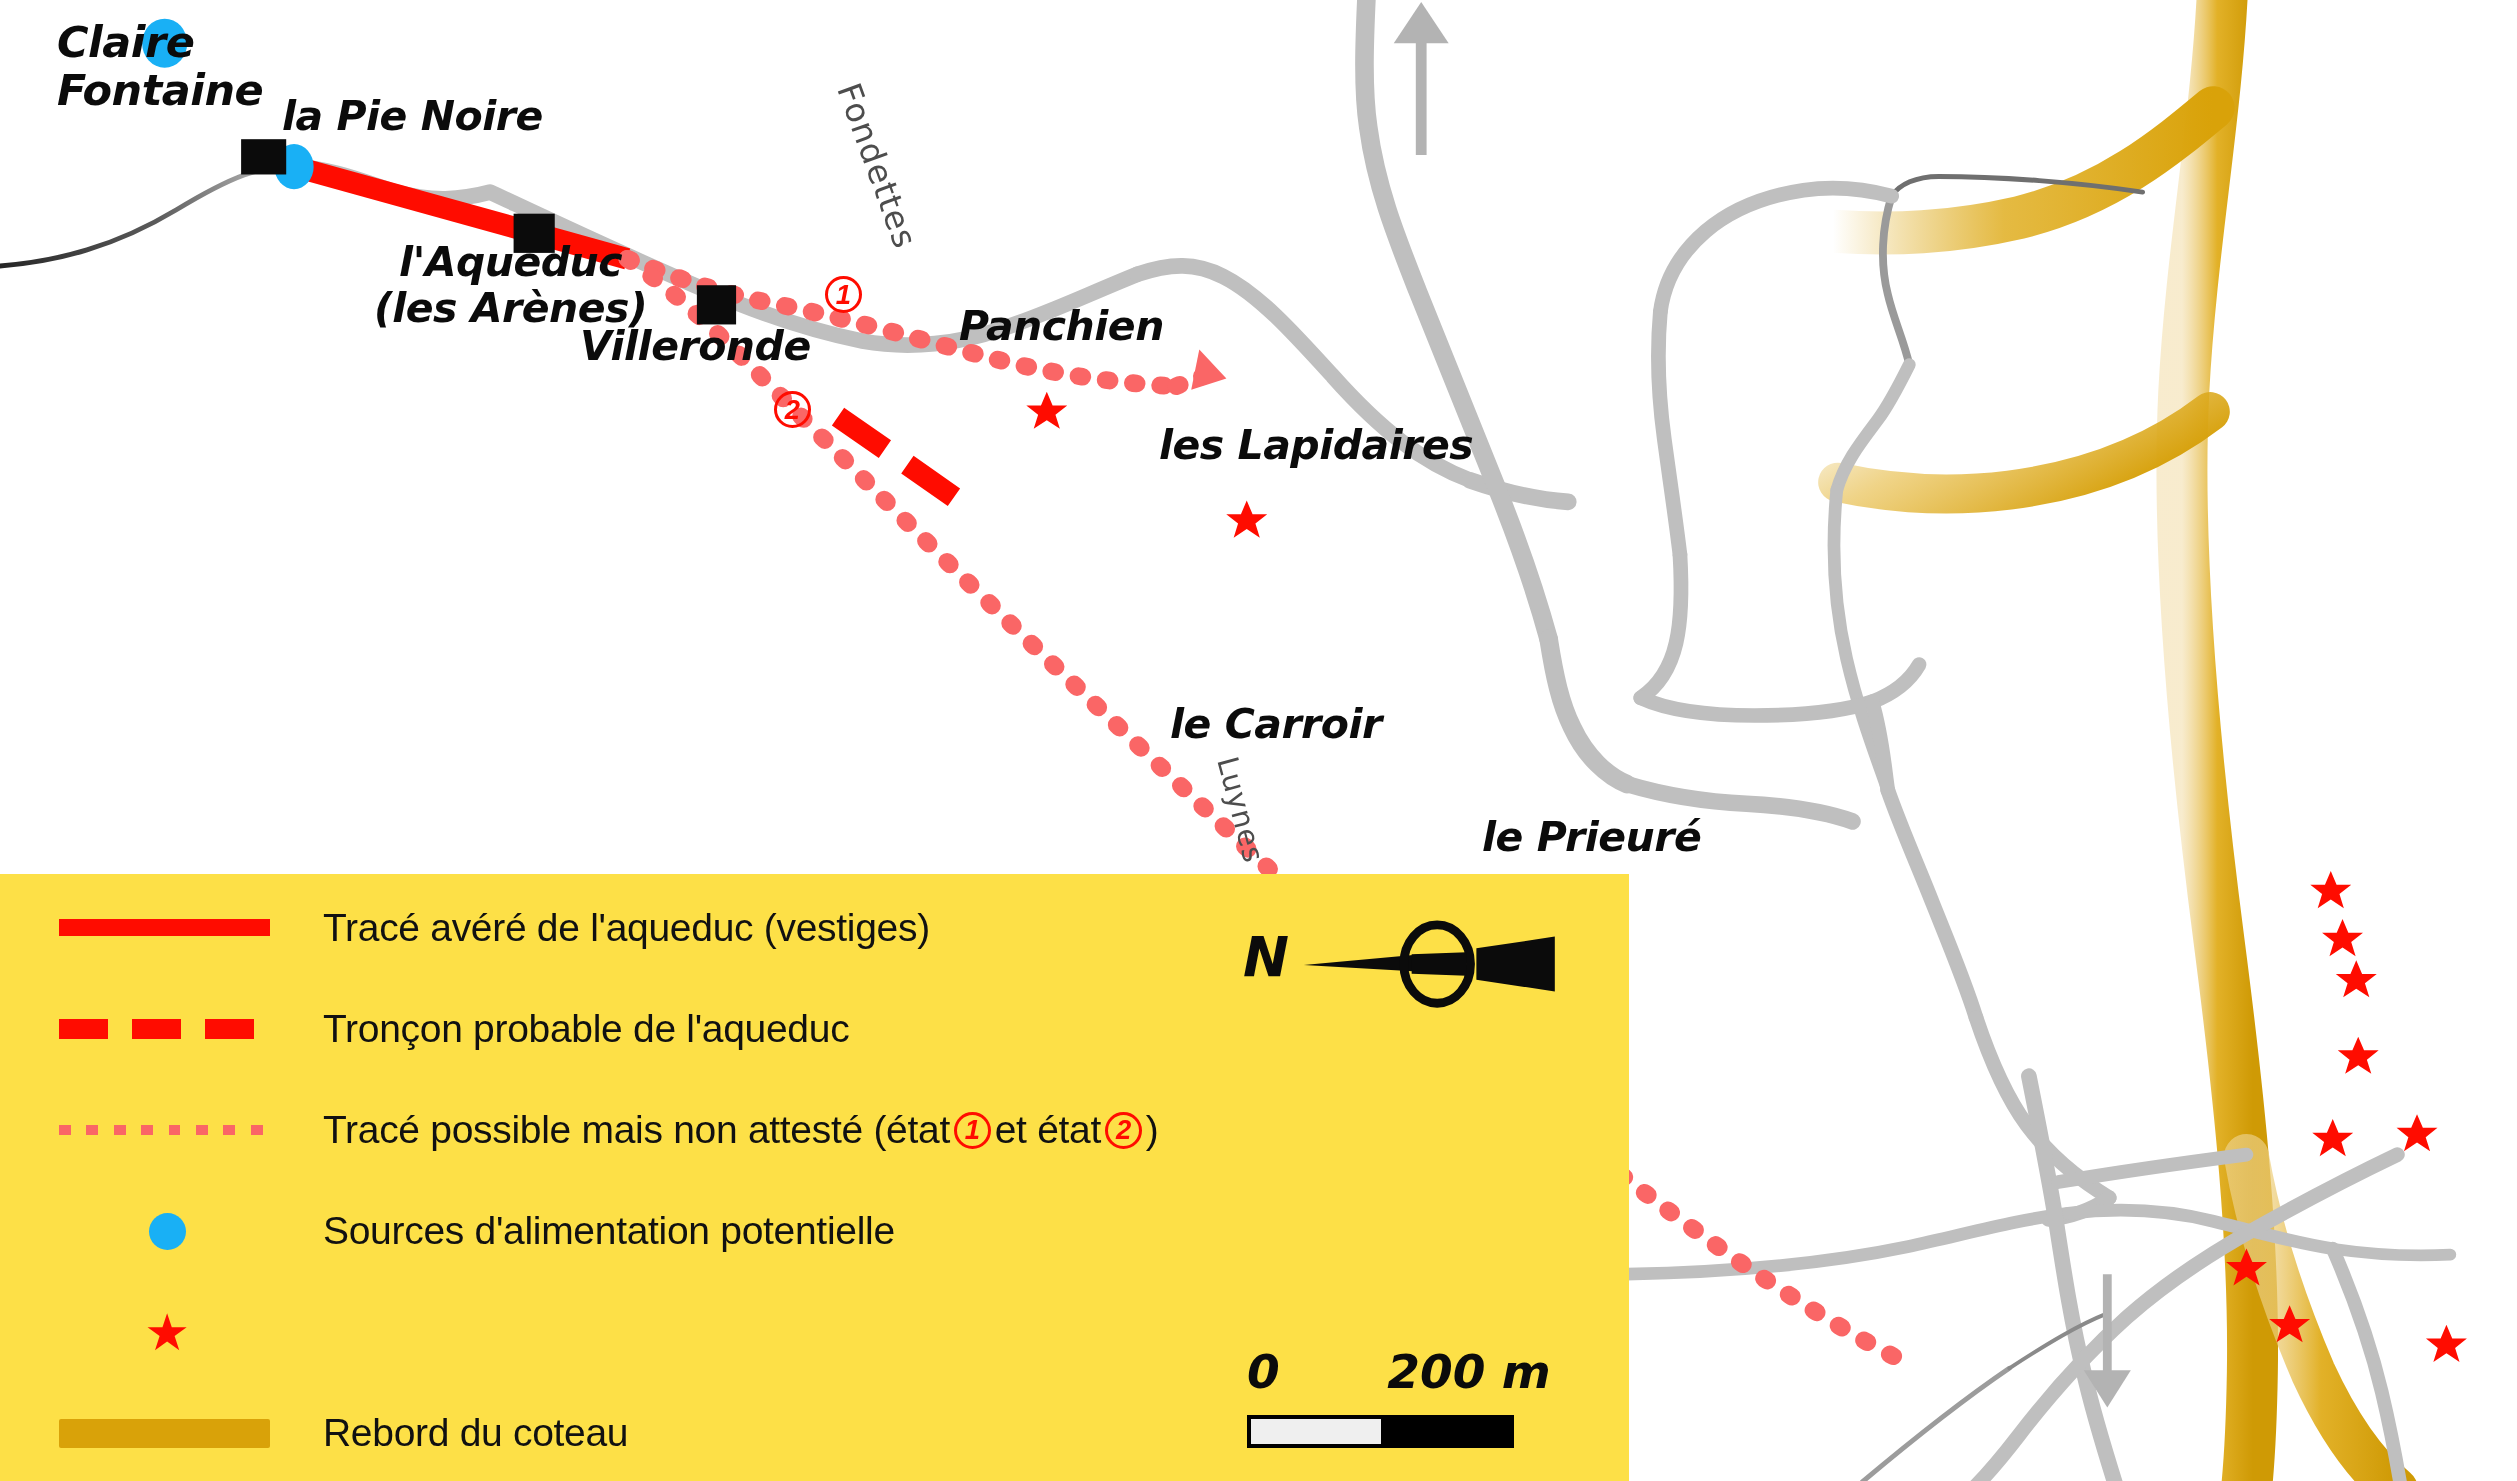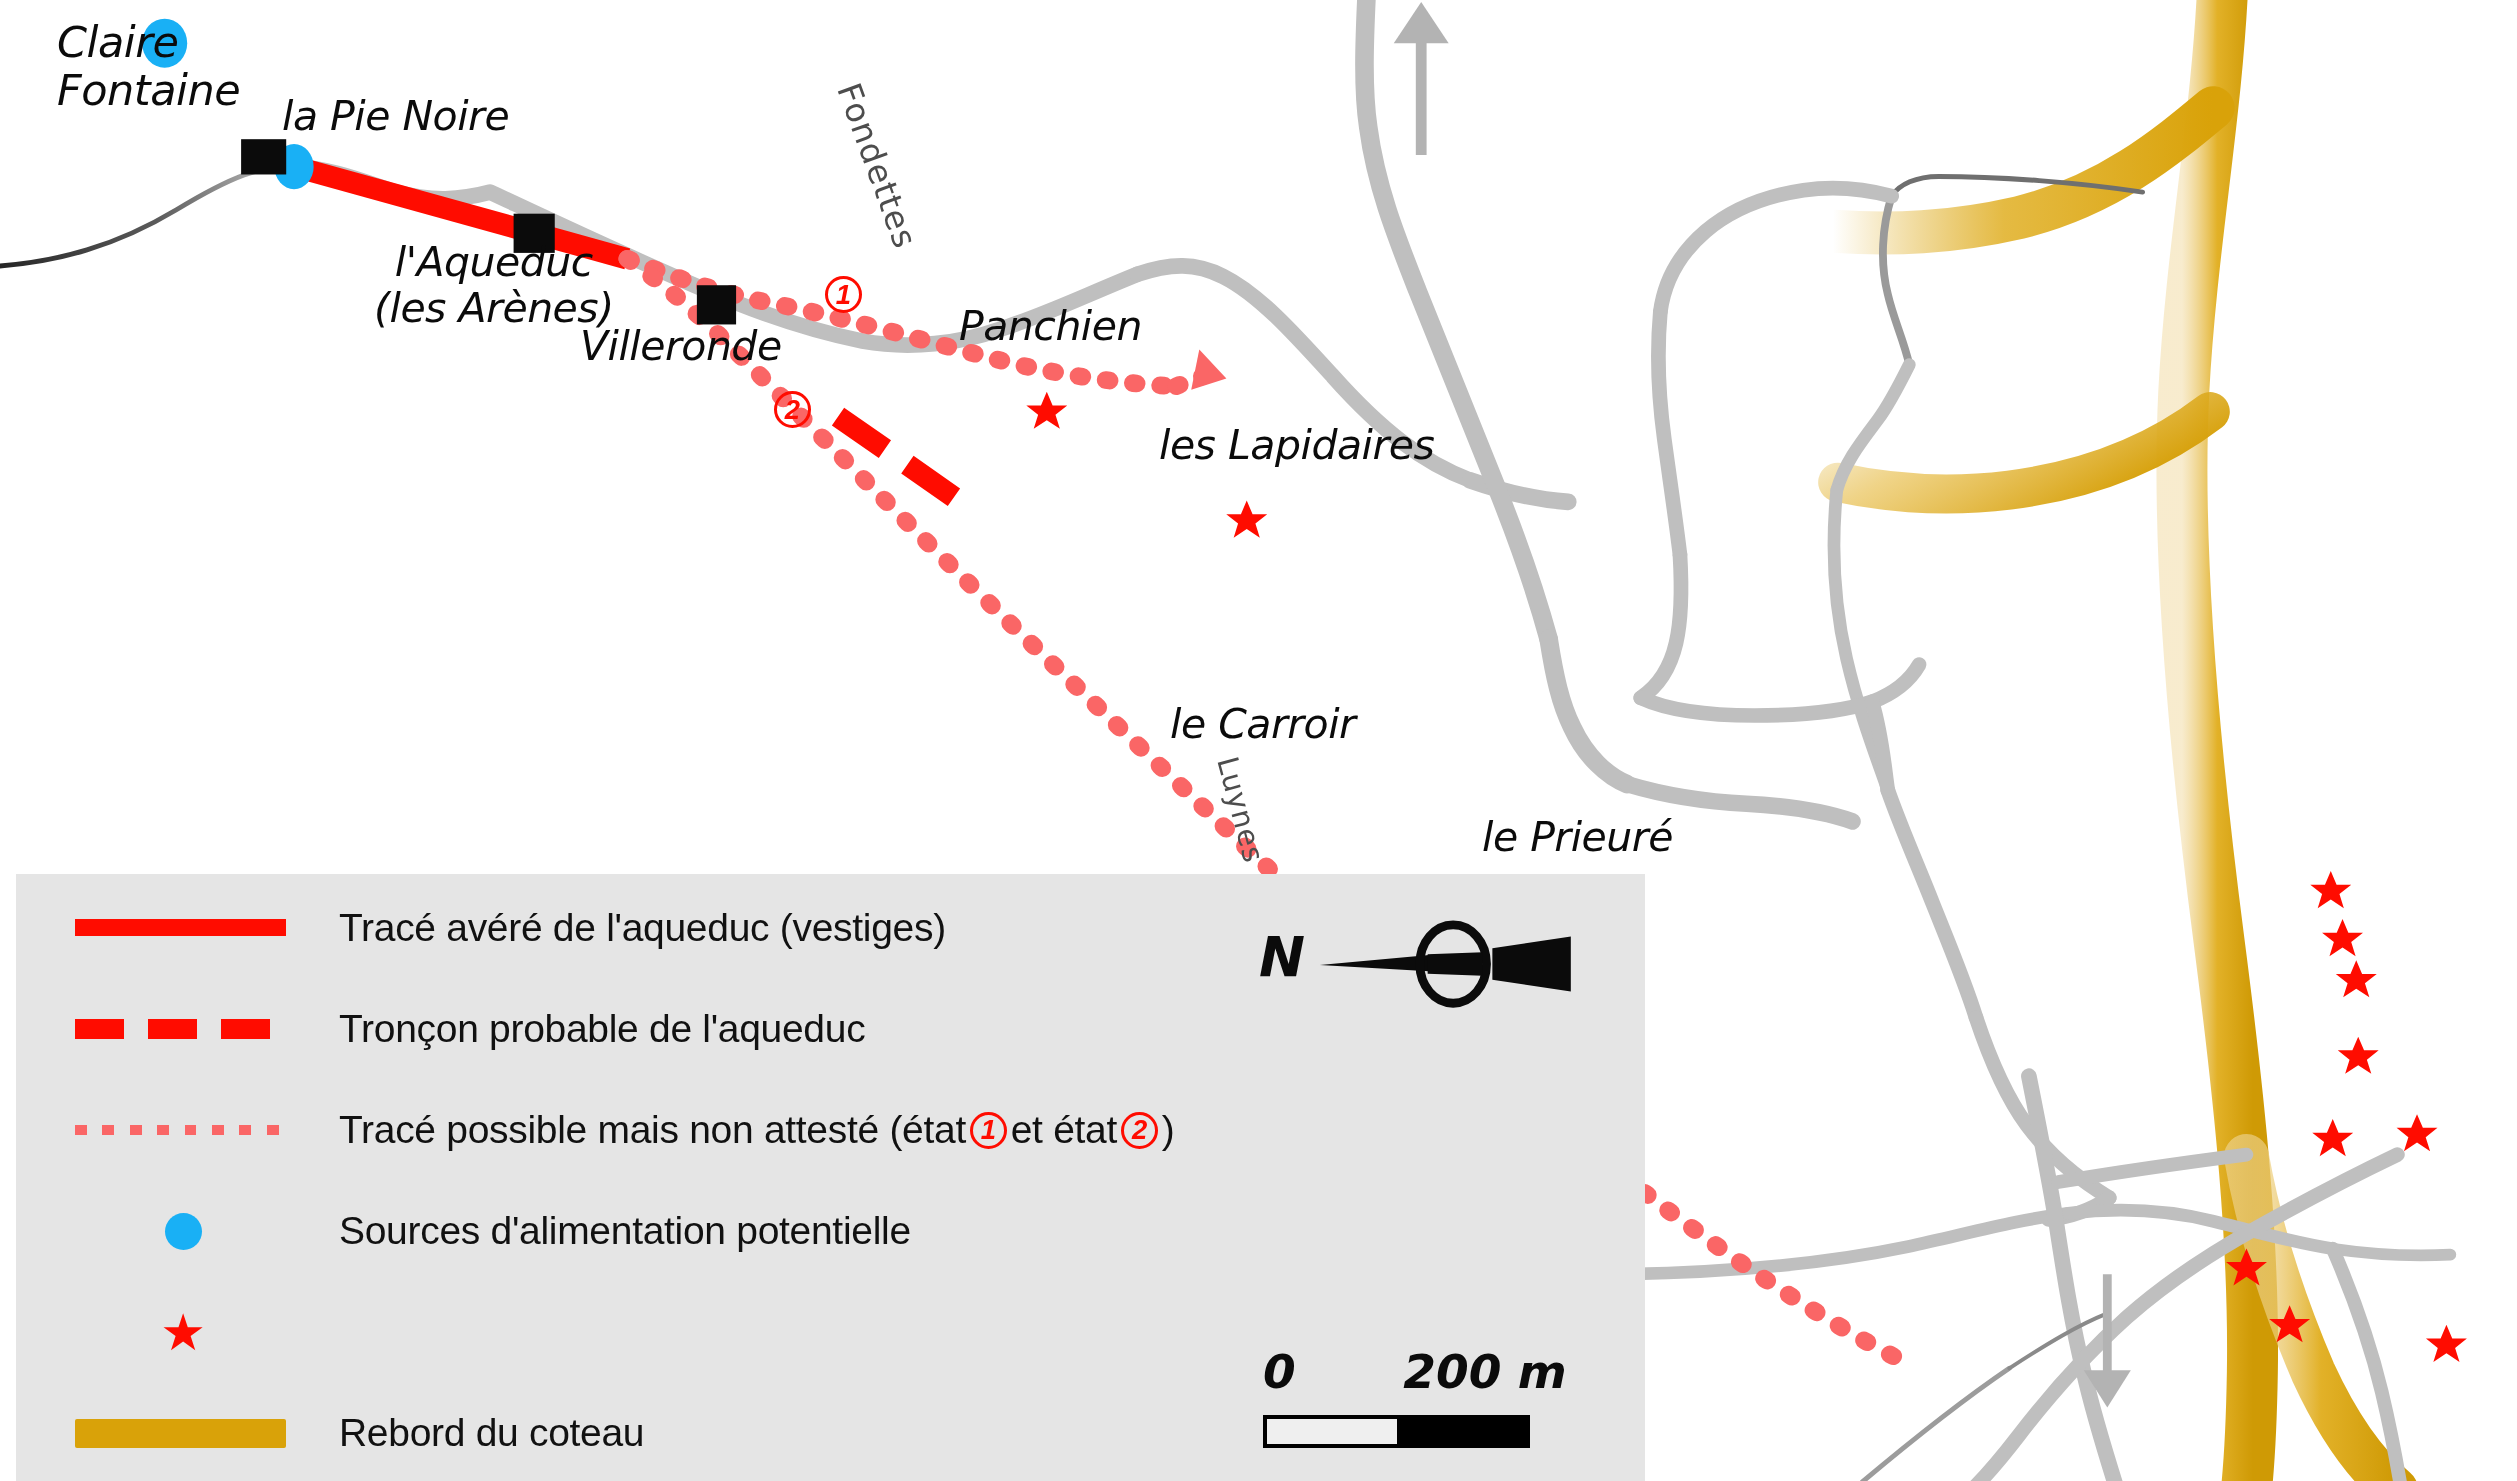--- a/index.html
+++ b/index.html
@@ -22,46 +22,46 @@
   }
   #map-svg {
     position: absolute;
     top: 0; left: 0;
     width: 2517px;
     height: 1482px;
   }
   .map-label {
     position: absolute;
     font-family: "DejaVu Sans", sans-serif;
-    font-weight: normal;
+    font-weight: bold;
     font-style: italic;
     color: #0b0b0b;
     white-space: nowrap;
     letter-spacing: -0.5px;
     line-height: 1.12;
     transform-origin: left top;
   }
   .road-label {
     position: absolute;
     font-family: "DejaVu Sans", sans-serif;
     font-weight: normal;
     font-style: normal;
     color: #4d4d4d;
     white-space: nowrap;
     letter-spacing: 1px;
     transform-origin: left top;
   }
   
   #legend-panel {
     position: absolute;
-    left: 16px;
+    left: 0;
     top: 874px;
     width: 1629px;
     height: 608px;
-    background: #e5e5e5;
+    background: #fde047;
   }
   .legend-row {
     position: absolute;
     left: 0;
     width: 1176px;
     height: 88px;
   }
   .legend-sym-cell {
     position: absolute;
     left: 59px;

